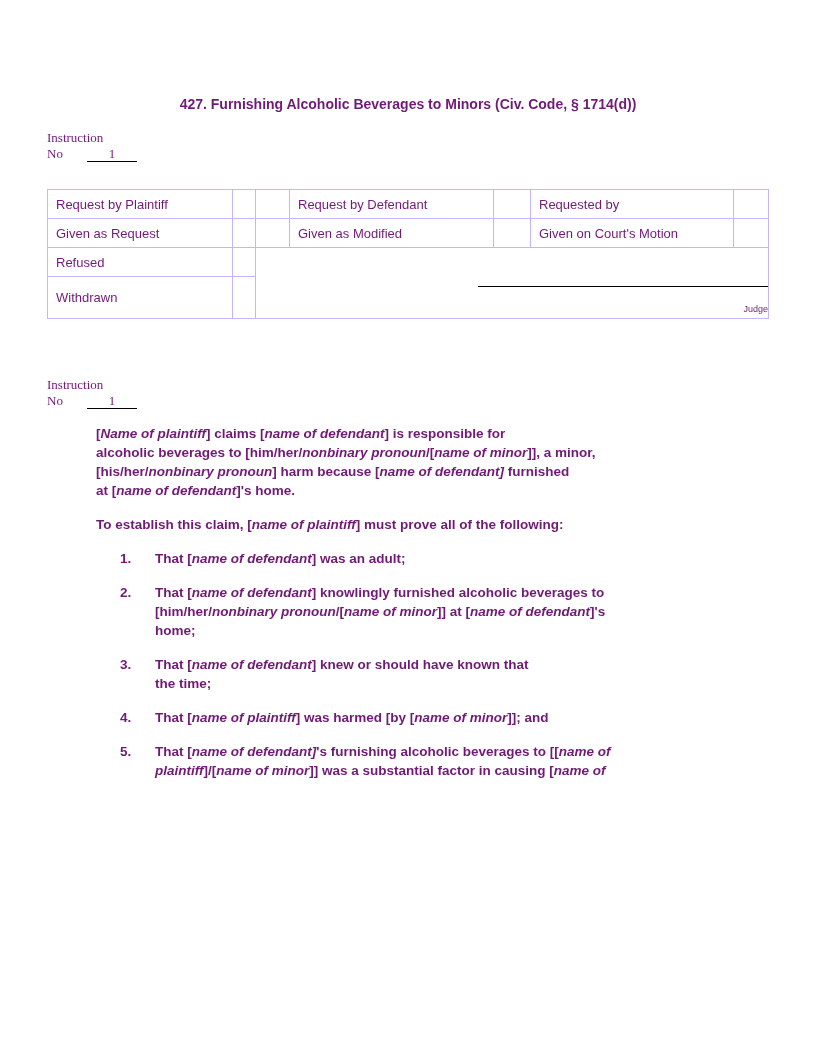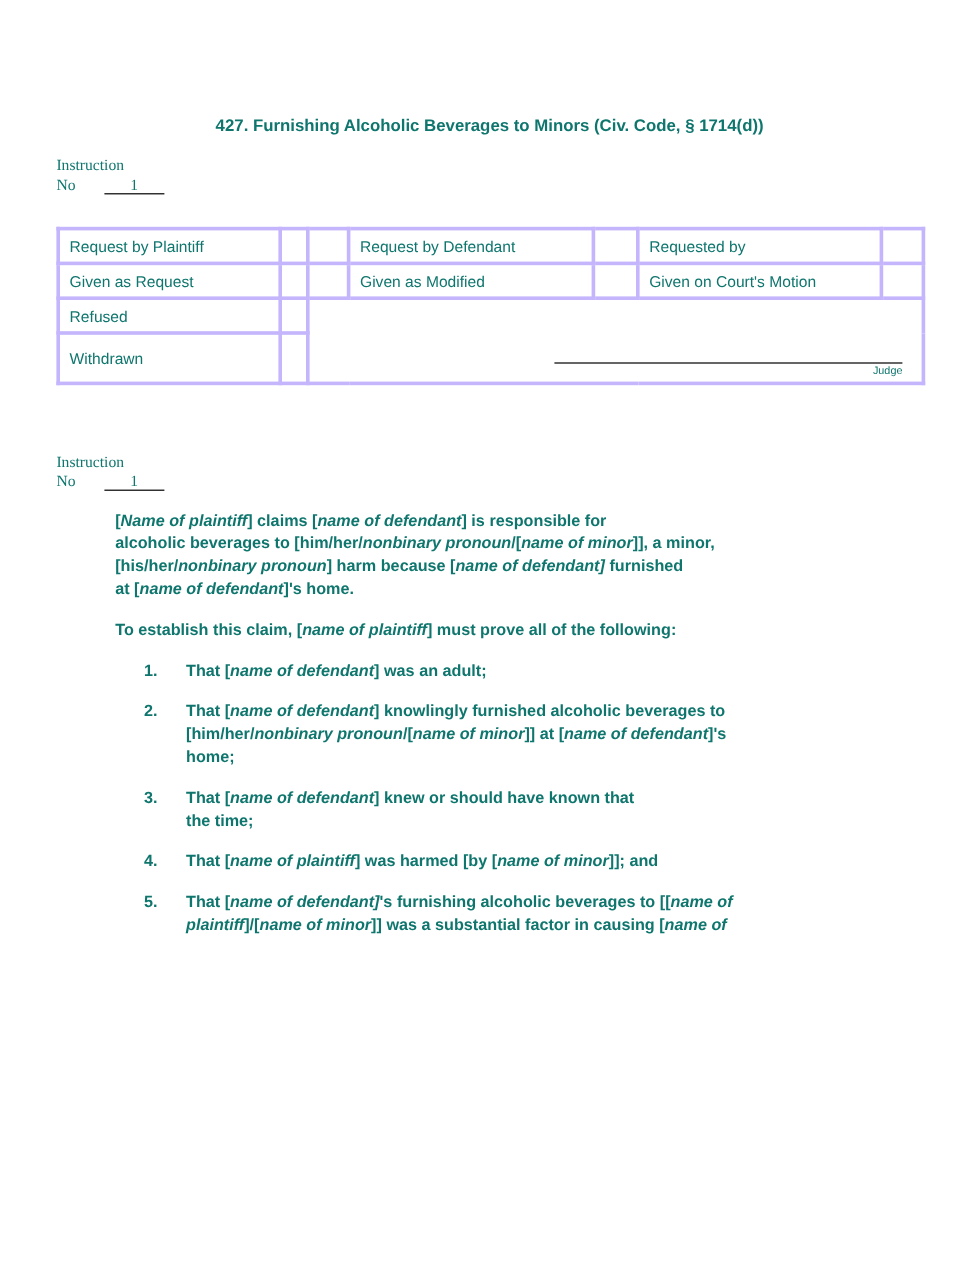--- a/index.html
+++ b/index.html
@@ -1,21 +1,21 @@
 <!DOCTYPE html>
 <html><head>
 <meta charset="utf-8">
 <style>
   html,body { margin:0; padding:0; background:#e8e8e8; }
   .page {
     position:relative;
     width:816px; height:1056px;
     margin:0 auto;
     background:#ffffff;
-    color:#0f766e;
+    color:#701a75;
     font-family:"Liberation Sans", sans-serif;
     overflow:hidden;
   }
 
   
   .title {
     position:absolute; top:96px; left:0; right:0;
     text-align:center;
     font-size:14px; font-weight:bold;
   }
@@ -31,36 +31,36 @@
     text-align:center; line-height:14px;
   }
 
   
   table.disposition {
     position:absolute; left:47px; top:189px;
     border-collapse:collapse; table-layout:fixed;
     width:721px;
   }
   table.disposition td {
-    border:3px solid #c4b5fd;
+    border:1px solid #c4b5fd;
     font-size:13px;
     padding:0 2px 0 8px;
     overflow:hidden;
     white-space:nowrap;
   }
   table.disposition td.cb, table.disposition td.spacer { padding:0; }
   tr.r1, tr.r2, tr.r3 { height:29px; }
   tr.r4 { height:42px; }
   td.merged { position:relative; padding:0; }
   .sig {
-    position:absolute; right:16px; bottom:3px; width:290px;
+    position:absolute; right:0; bottom:3px; width:290px;
     border-top:1px solid #000;
     text-align:right;
     font-size:9px; line-height:11px;
-    padding-top:1px;
+    padding-top:17px;
     margin-top:40px;
   }
 
   
   .content {
     position:absolute; left:96px; top:424px; width:630px;
     font-size:13.5px; font-weight:bold; line-height:19px;
   }
   .para { margin:0 0 15px 0; }
   .item { position:relative; padding-left:59px; margin:0 0 15px 0; }

